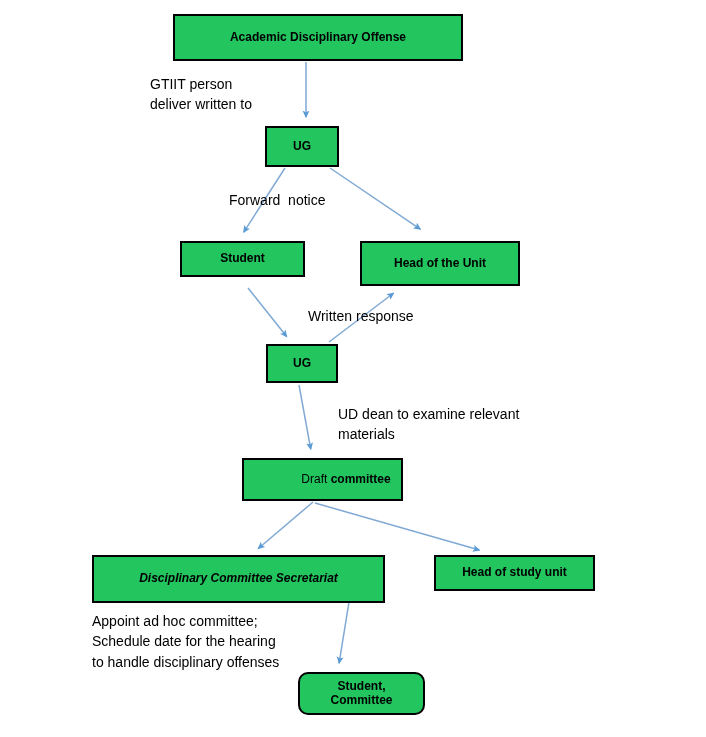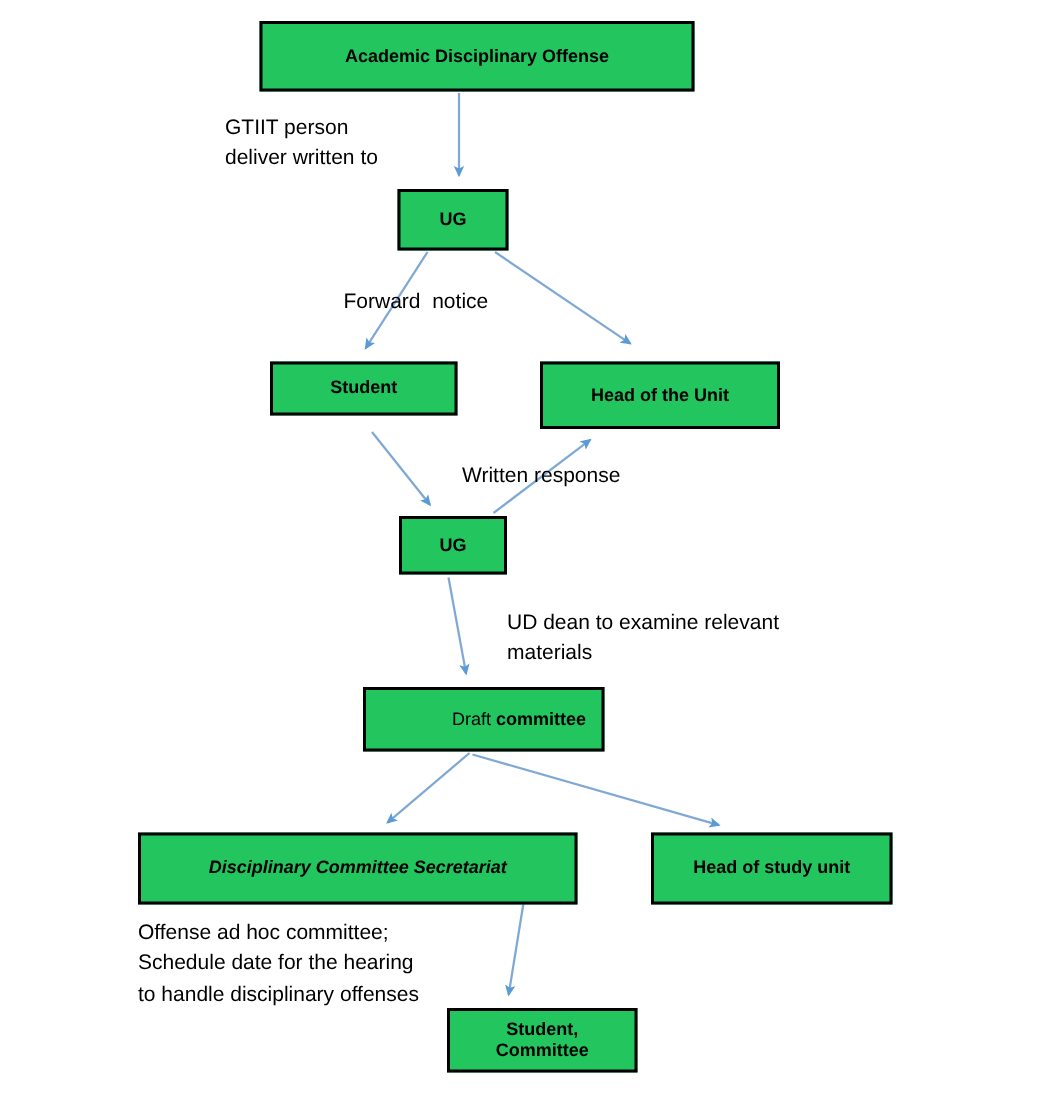--- a/index.html
+++ b/index.html
@@ -89,32 +89,32 @@
       </div>
       <div class="node" style="left: 266px; top: 344px; width: 72px; height: 39px;">
         <span class="inner">UG</span>
       </div>
       <div class="node" style="left: 242px; top: 458px; width: 161px; height: 43px;">
         <span class="inner"><span class="regular">Draft </span><span>committee</span></span>
       </div>
       <div class="node" style="left: 92px; top: 555px; width: 293px; height: 48px; font-style: italic;">
         <span class="inner">Disciplinary Committee Secretariat</span>
       </div>
-      <div class="node" style="left: 434px; top: 555px; width: 161px; height: 48px;">
+      <div class="node" style="left: 434px; top: 555px; width: 161px; height: 36px;">
         <span class="inner">Head of study unit</span>
       </div>
-      <div class="node" style="left: 298px; top: 672px; width: 127px; height: 43px;">
+      <div class="node" style="left: 298px; top: 672px; width: 127px; height: 43px; border-radius: 10px;">
         <span class="inner">Student,<br>Committee</span>
       </div>
     </div>
   <div id="label-layer">
       <div class="label" style="left: 150px; top: 74px;">GTIIT person
 deliver written to</div>
       <div class="label" style="left: 229px; top: 190px;">Forward  notice</div>
       <div class="label" style="left: 292px; top: 306px; margin-left: 16px;">Written response</div>
       <div class="label" style="left: 338px; top: 404px;">UD dean to examine relevant
 materials</div>
-      <div class="label" style="left: 92px; top: 611px;">Offense ad hoc committee;
+      <div class="label" style="left: 92px; top: 611px;">Appoint ad hoc committee;
 Schedule date for the hearing
 to handle disciplinary offenses</div>
     </div>
 
 </div>
 
 </body></html>

